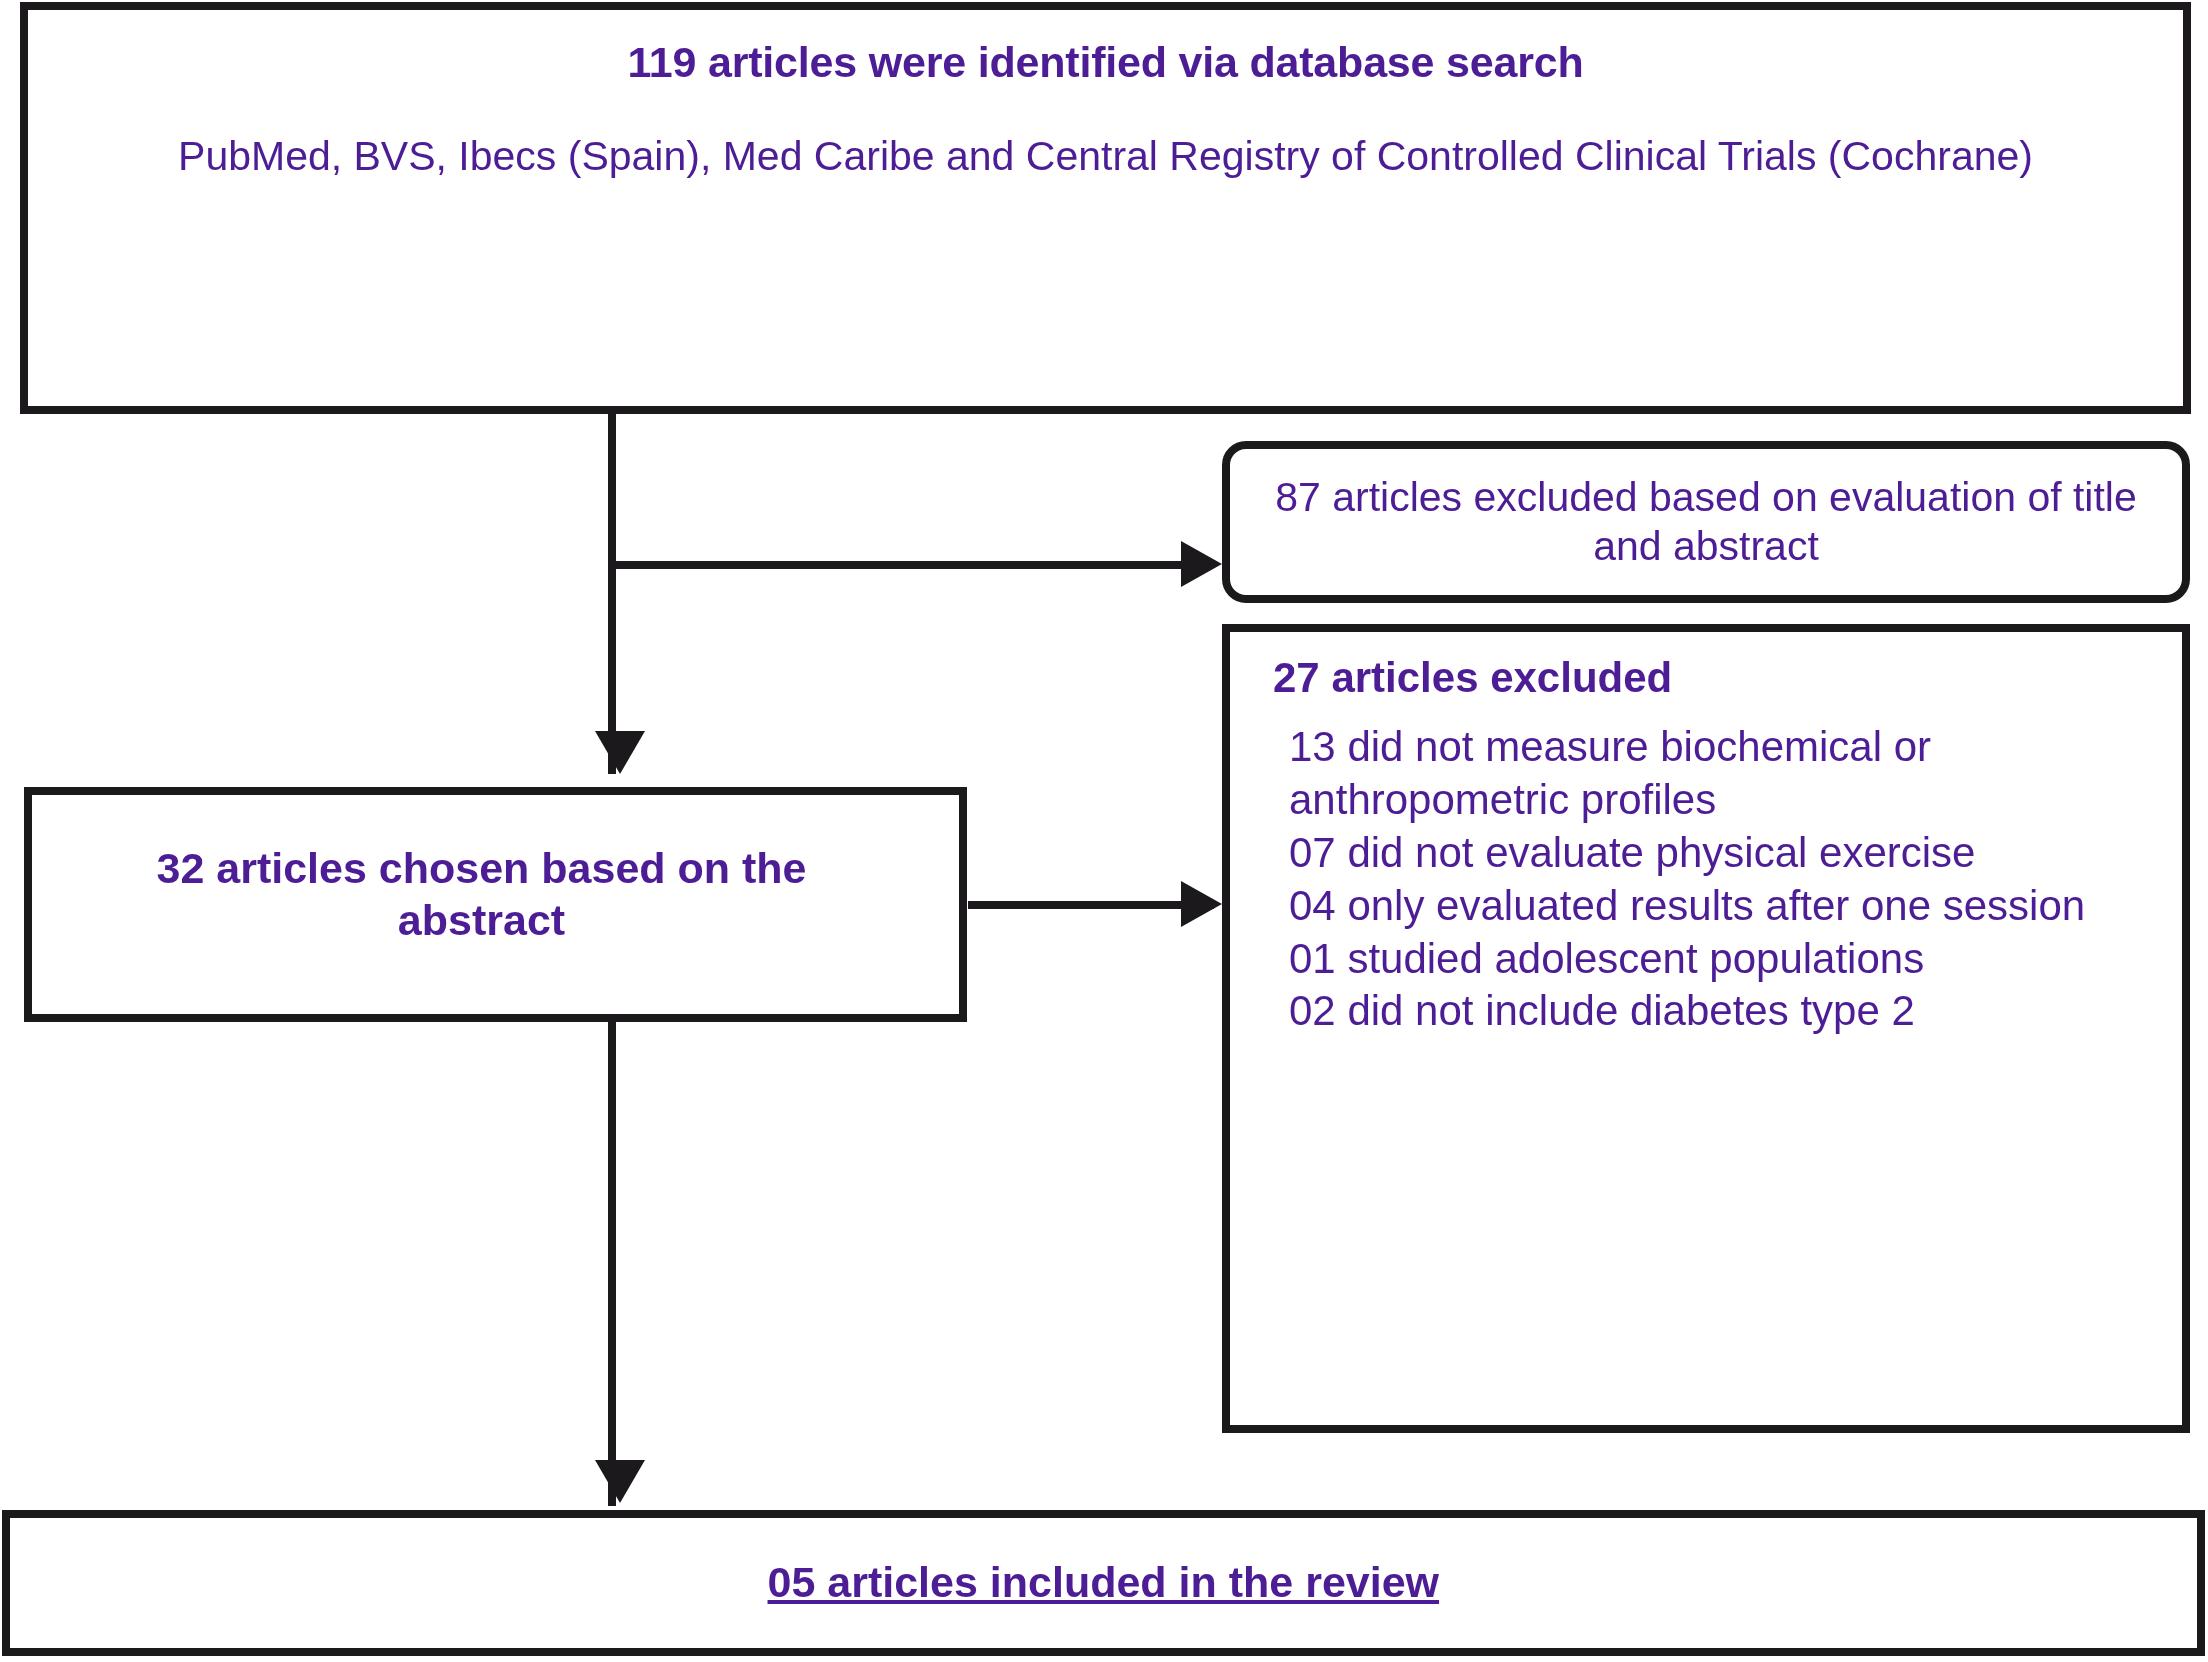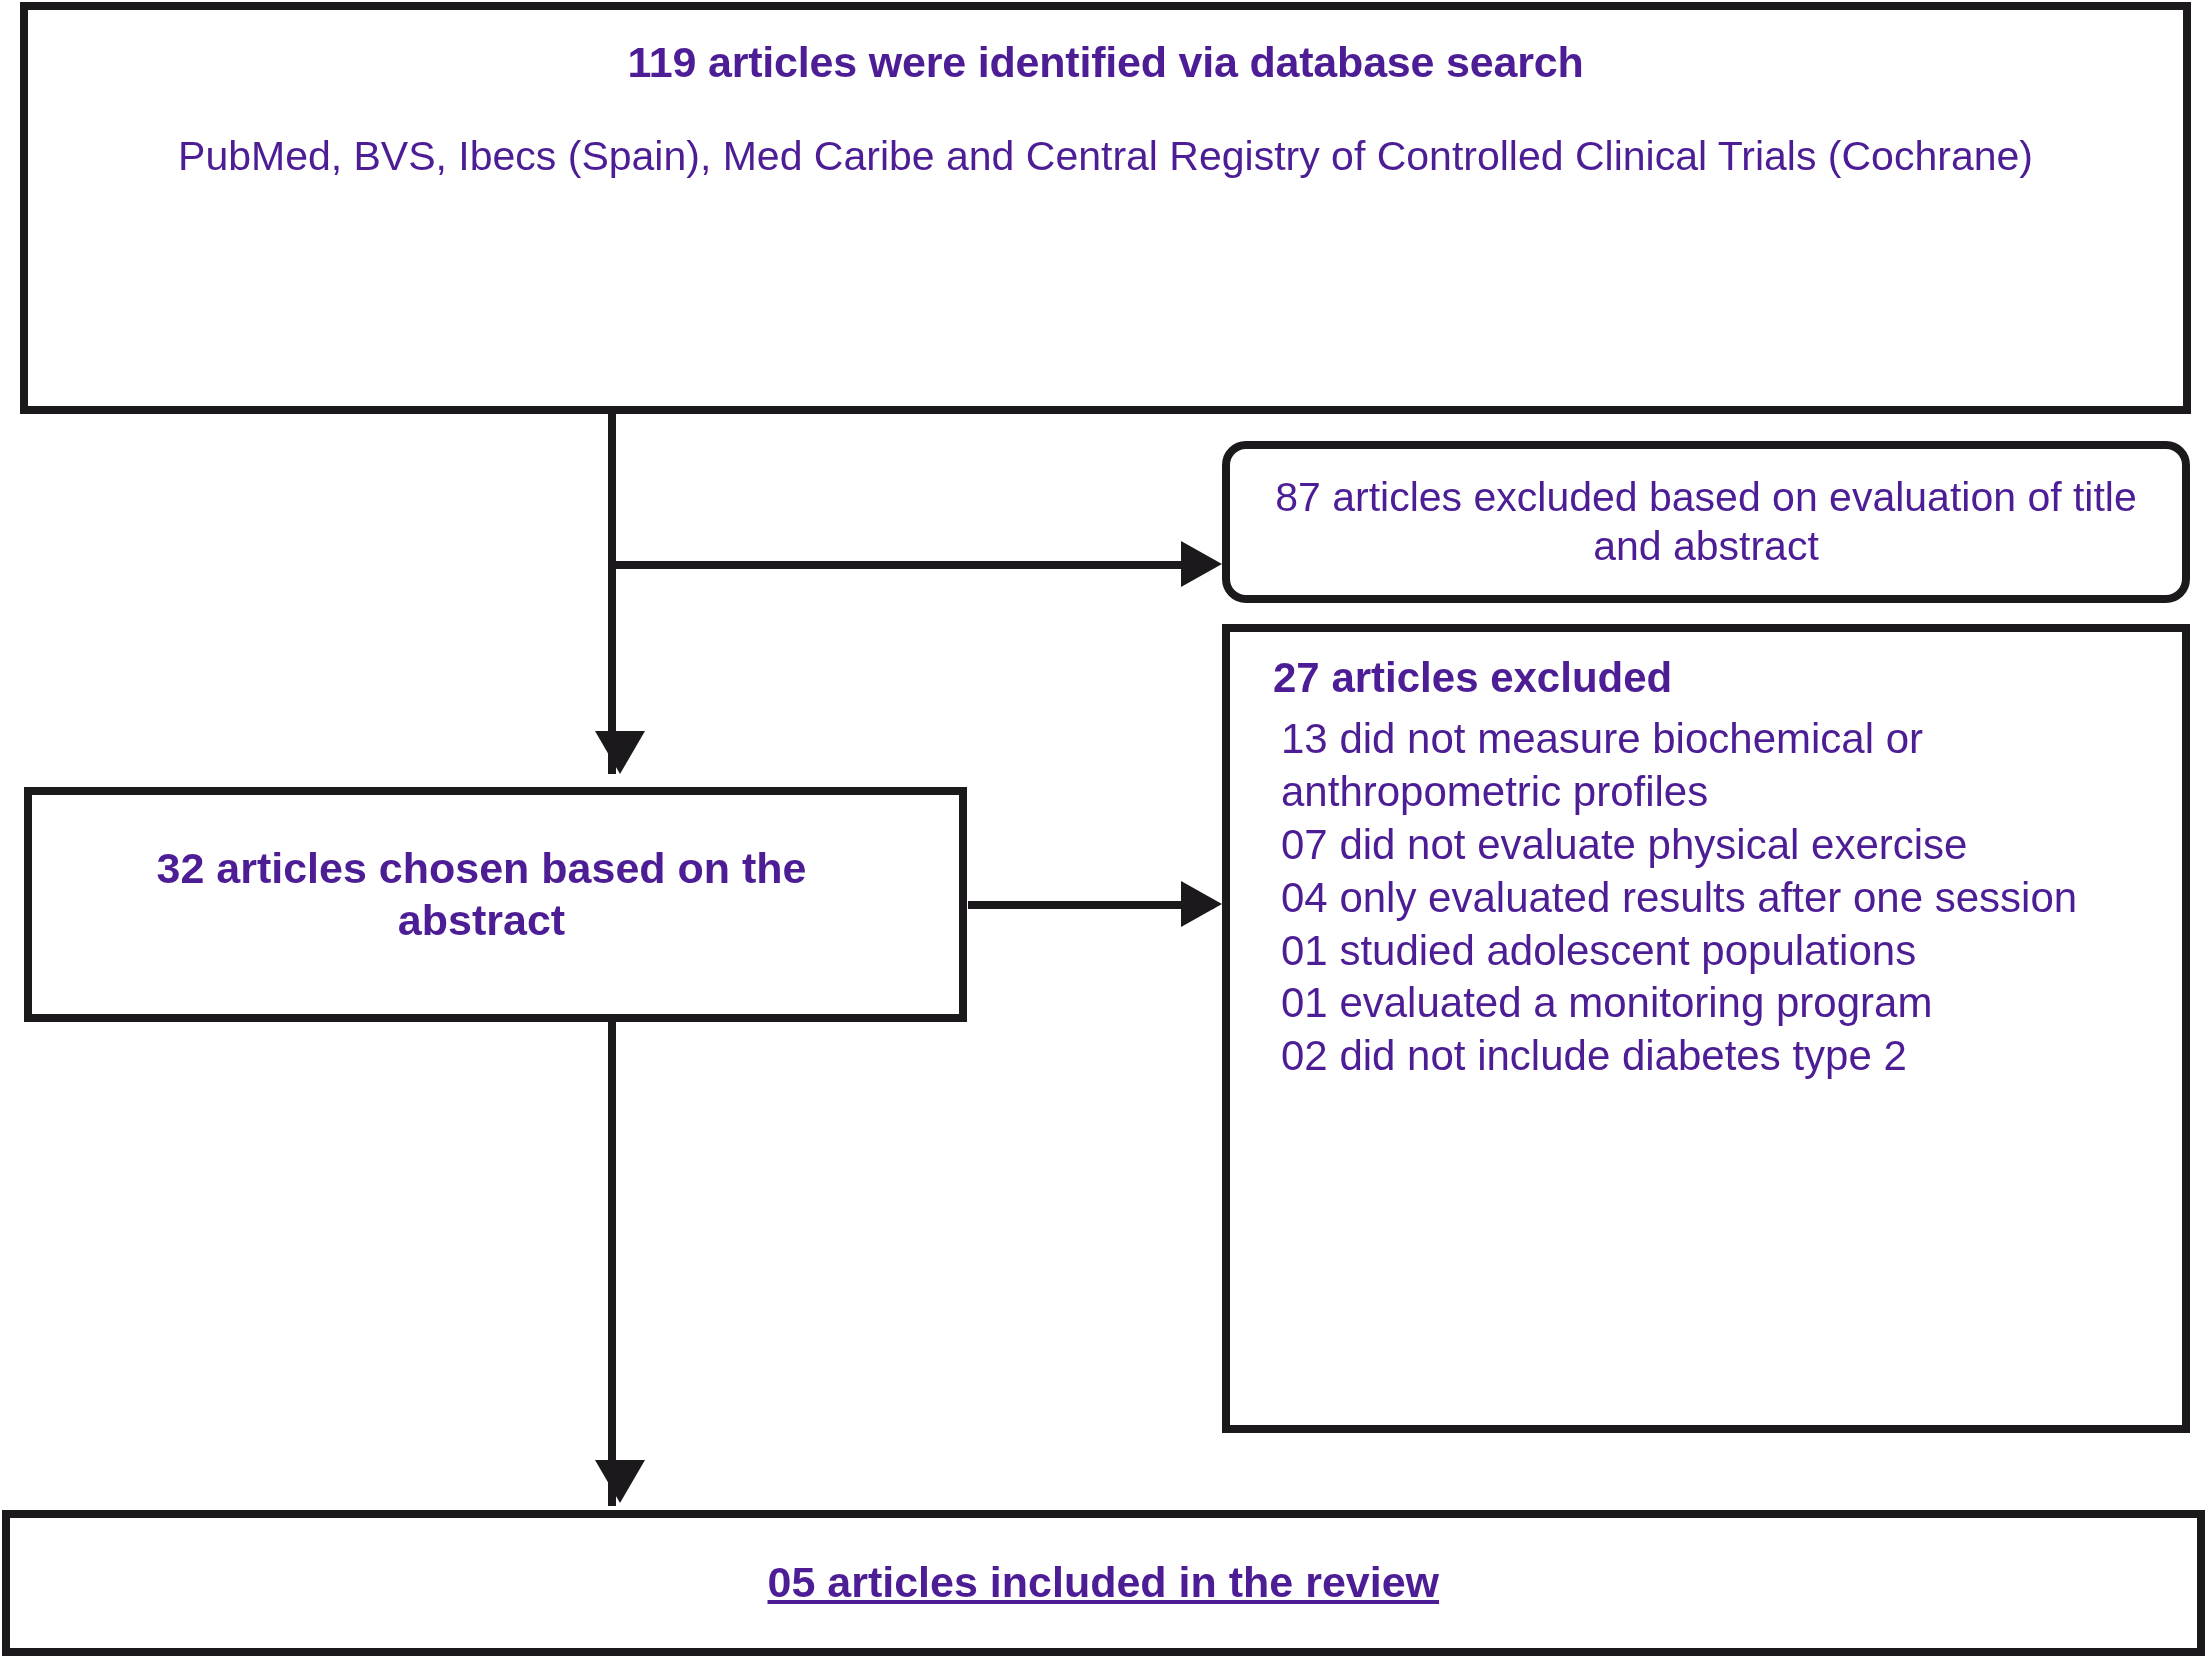--- a/index.html
+++ b/index.html
@@ -92,21 +92,21 @@
     text-align: center;
   }
   .reason-heading {
     font-weight: bold;
     font-size: 42px;
     line-height: 1.26;
     margin: 0;
   }
   .reason-list {
     list-style: none;
-    margin: 8px;
+    margin: 16px;
     padding: 0;
   }
   .reason-list li {
     font-size: 42px;
     line-height: 1.26;
     white-space: normal;
   }
   .included-text {
     font-weight: bold;
     font-size: 43px;
@@ -181,21 +181,20 @@
   <div class="hline" id="branch-reasons"></div>
   <div class="arrow-right" id="arrow-to-reasons"></div>
 
   <div class="box" id="box-excluded-reasons">
     <div class="reason-heading">27 articles excluded</div>
     <ul class="reason-list">
       <li>13 did not measure biochemical or anthropometric profiles</li>
       <li>07 did not evaluate physical exercise</li>
       <li>04 only evaluated results after one session</li>
       <li>01 studied adolescent populations</li>
-      <li>01 evaluated a monitoring program</li>
       <li>02 did not include diabetes type 2</li>
     </ul>
   </div>
 
   <div class="vline" id="stem-bottom"></div>
   <div class="arrow-down" id="arrow-to-included"></div>
 
   <div class="box" id="box-included">
     <div class="included-text">05 articles included in the review</div>
   </div>

